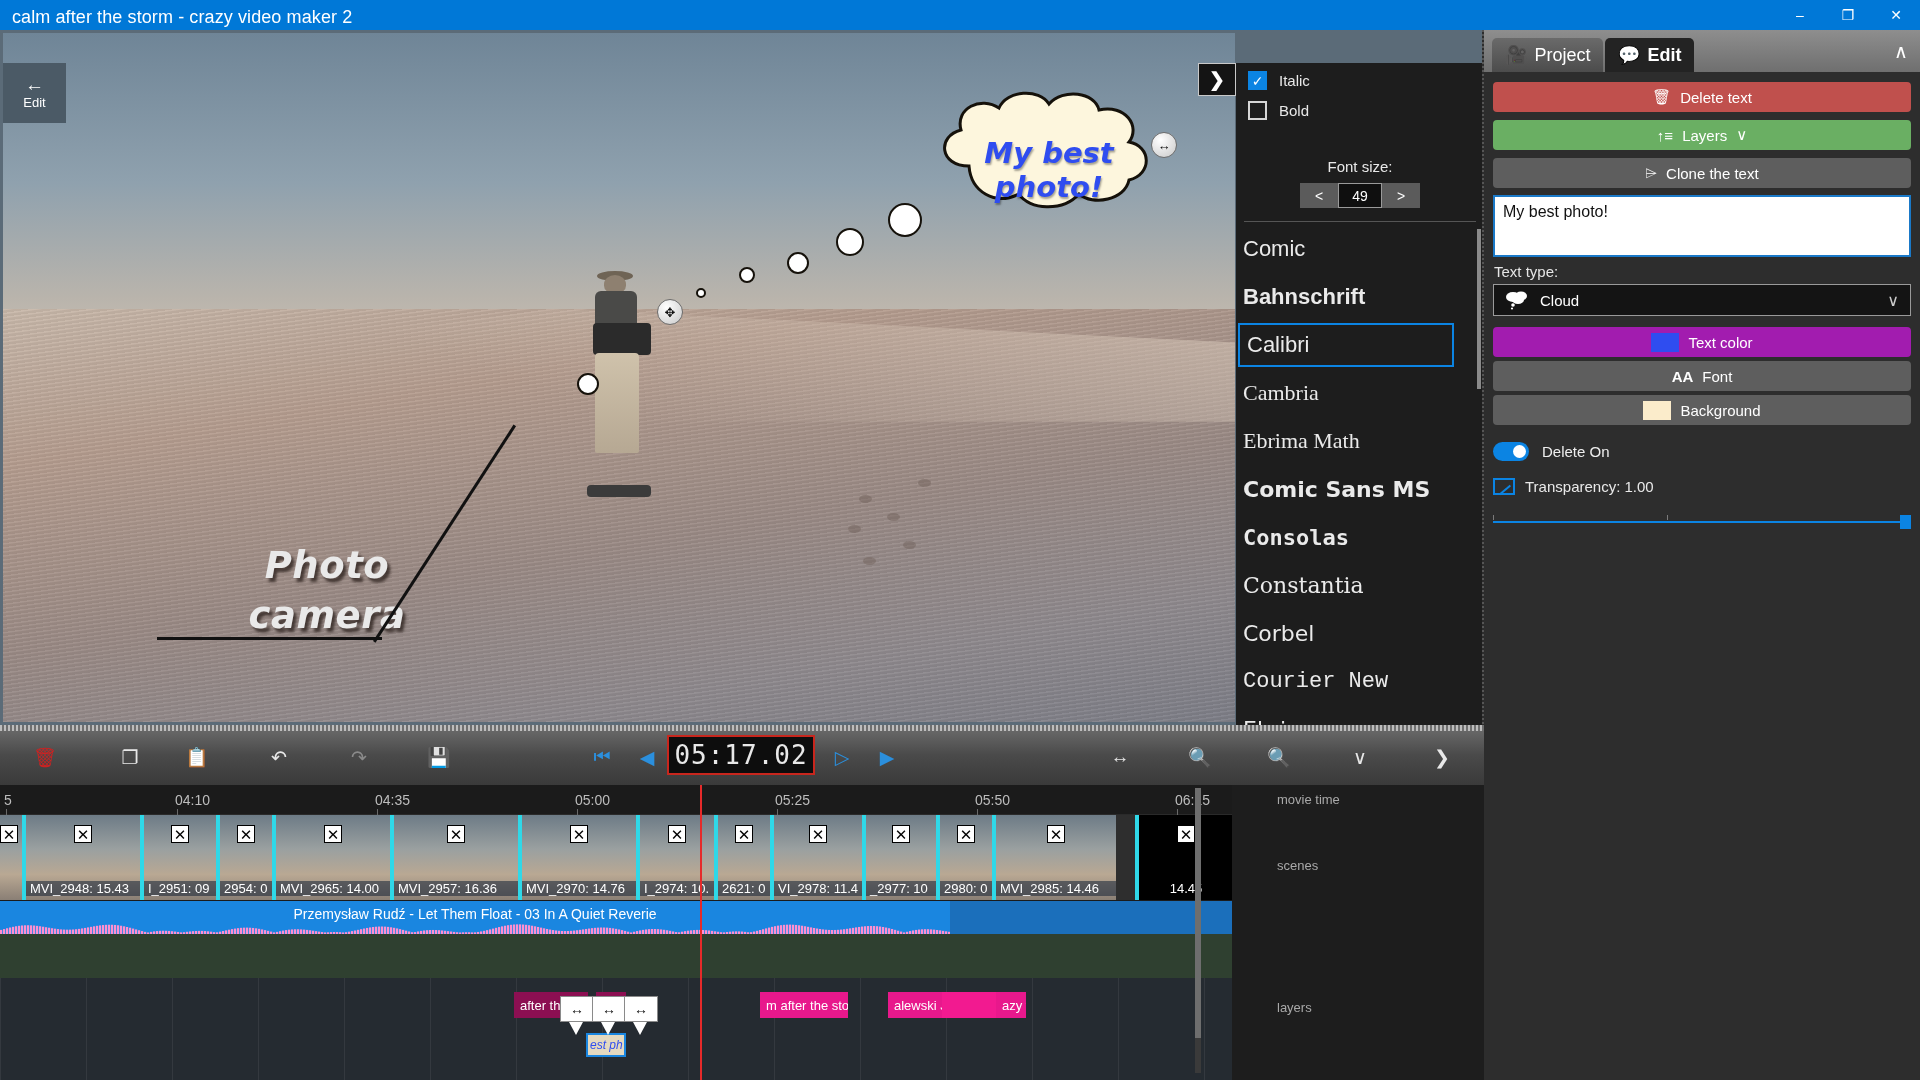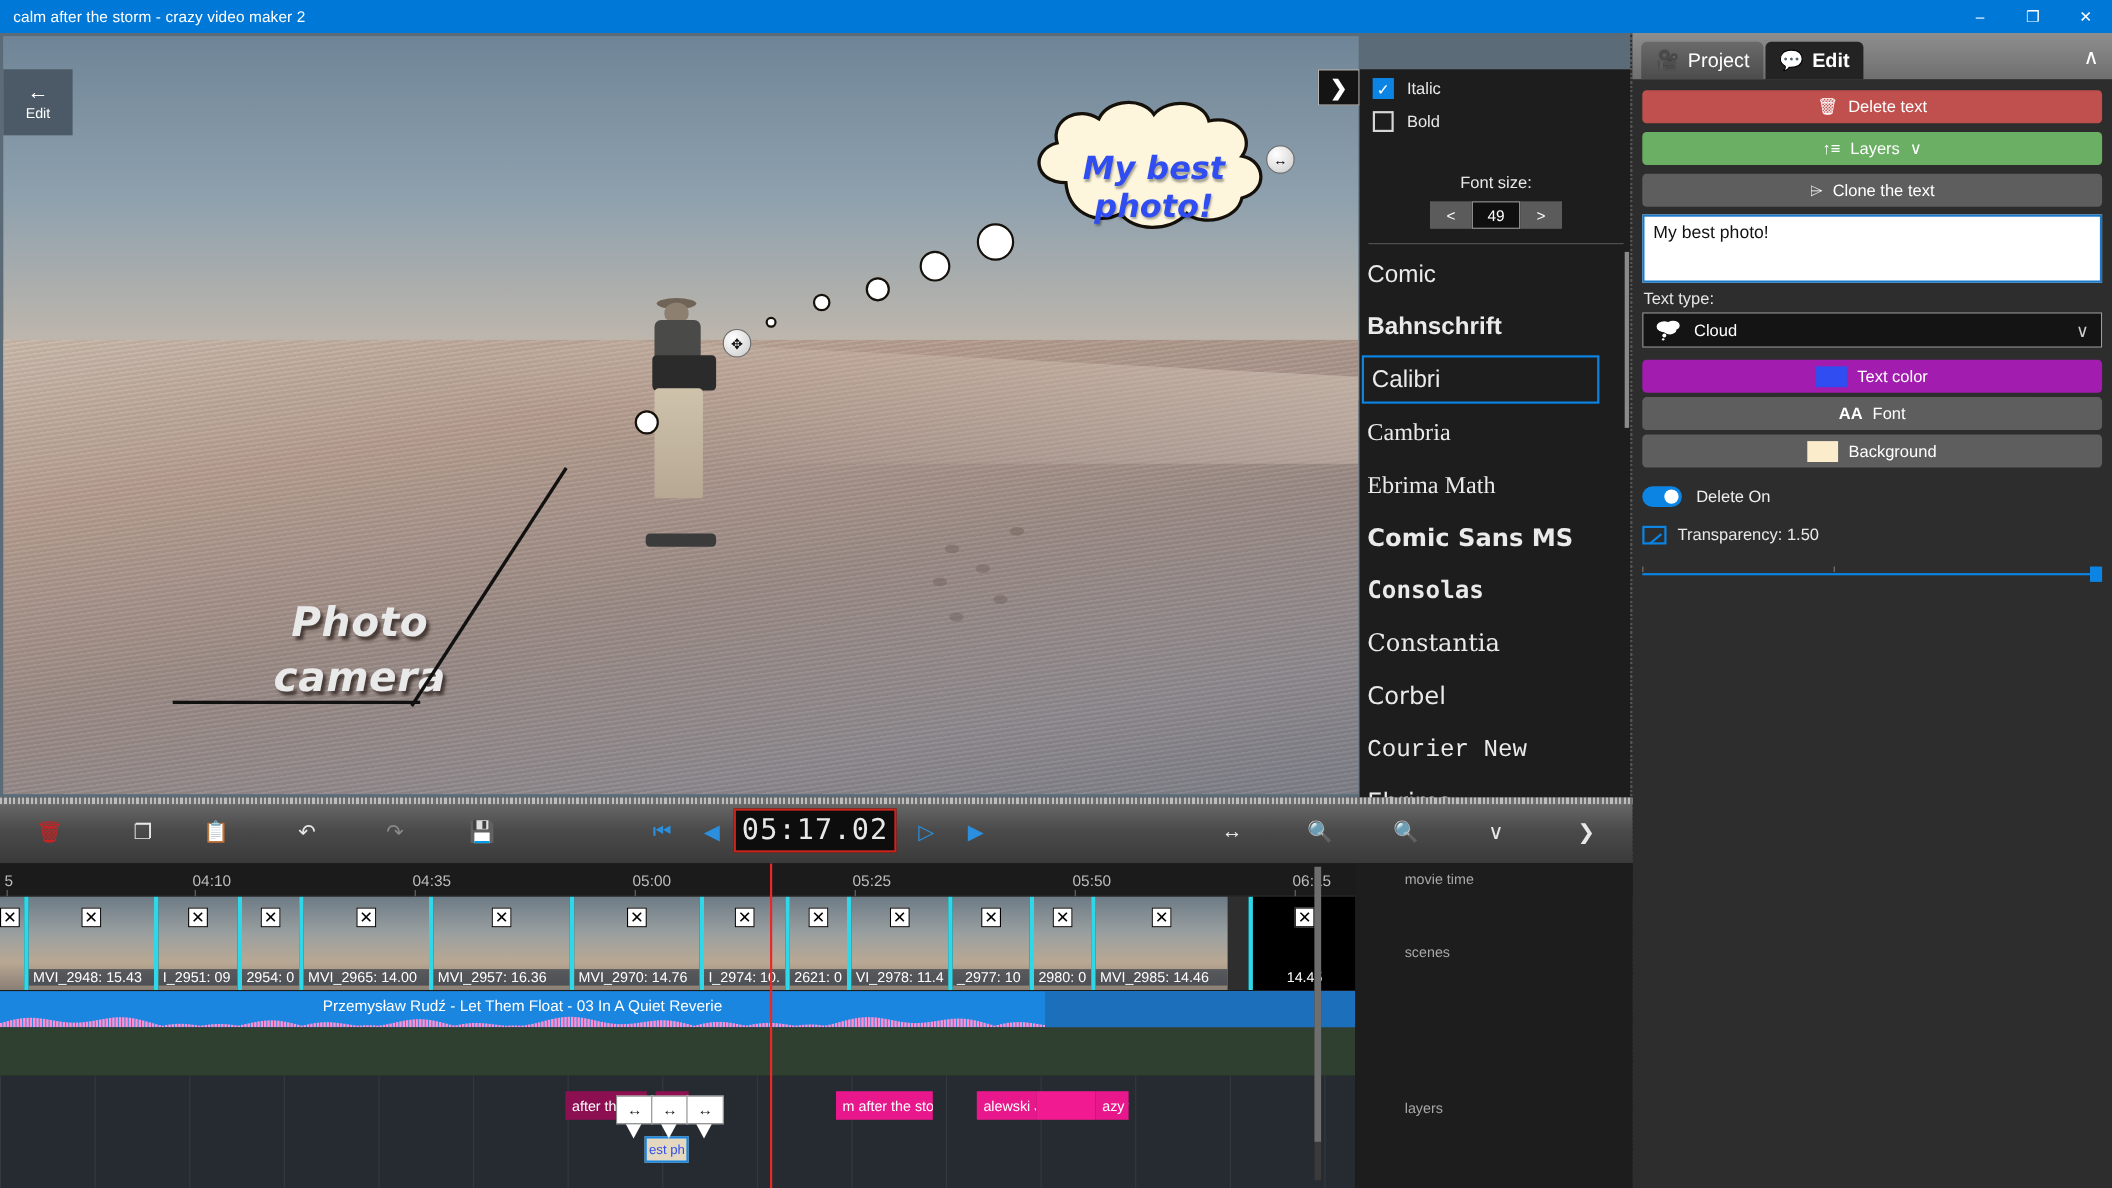--- a/index.html
+++ b/index.html
@@ -2,21 +2,21 @@
 <html><head>
 <meta charset="utf-8">
 <style>
   * { box-sizing: border-box; margin:0; padding:0; }
   html,body { width:1920px; height:1080px; overflow:hidden; background:#1e1e1e;
               font-family:"Liberation Sans", sans-serif; }
 
   
   #titlebar { position:absolute; top:0; left:0; width:1920px; height:30px;
               background:#0078d7; color:#fff; }
-  #titlebar .t { position:absolute; left:12px; top:7px; font-size:14px; letter-spacing:.1px;}
+  #titlebar .t { position:absolute; left:12px; top:7px; font-size:18px; letter-spacing:.1px;}
   .wbtn { position:absolute; top:0; width:48px; height:30px; color:#fff;
           display:flex; align-items:center; justify-content:center; font-size:14px;}
   #w-min{ right:96px;} #w-max{ right:48px;} #w-close{ right:0;}
 
   
   #stage { position:absolute; top:30px; left:0; width:1484px; height:695px;
            background:#5b6b78; }
   #preview { position:absolute; top:3px; left:3px; width:1232px; height:689px;
              overflow:hidden; background:#7a8893;}
 
@@ -350,21 +350,21 @@
     <span class="swatch" id="sw-bg" style="background: rgb(251, 236, 203);"></span>
     <span>Background</span>
   </div>
 
   <div id="toggle-row">
     <div id="toggle"></div>
     <span style="font-size:15px;color:#eee">Delete On</span>
   </div>
   <div id="tr-row">
     <div id="tr-icon"></div>
-    <span>Transparency: 1.50</span>
+    <span>Transparency: 1.00</span>
   </div>
   <div id="slider">
     <div class="track"></div>
     <div class="tick" style="left:0"></div>
     <div class="tick" style="left:174px"></div>
     <div class="knob"></div>
   </div>
 </div>
 
 <div id="toolbar">
@@ -897,21 +897,21 @@
       <div class="gridline" style="left: 946px; height: 102px;"></div>
       <div class="gridline" style="left: 1032px; height: 102px;"></div>
       <div class="gridline" style="left: 1118px; height: 102px;"></div>
       <div class="gridline" style="left: 1204px; height: 102px;"></div>
       <div class="lclip" style="left: 514px; width: 74px; top: 14px; background: rgb(140, 15, 82);">after the</div>
       <div class="lclip" style="left: 596px; width: 30px; top: 14px; background: rgb(140, 15, 82);">t</div>
       <div class="lclip" style="left: 760px; width: 88px; top: 14px; background: rgb(232, 24, 140);">m after the sto</div>
       <div class="lclip" style="left: 888px; width: 54px; top: 14px; background: rgb(232, 24, 140);">alewski J</div>
       <div class="lclip" style="left: 942px; width: 54px; top: 14px; background: rgb(242, 26, 144);"></div>
       <div class="lclip" style="left: 996px; width: 30px; top: 14px; background: rgb(232, 24, 140);">azy v</div>
-      <div id="textclip" style="position: absolute; left: 586px; top: 55px; width: 40px; height: 24px; background: rgb(228, 217, 192); border: 2px solid rgb(26, 134, 224); color: rgb(47, 77, 240); font-size: 12px; display: flex; align-items: center; overflow: hidden; padding-left: 2px;">est ph</div>
+      <div id="textclip" style="position: absolute; left: 586px; top: 55px; width: 40px; height: 24px; background: rgb(228, 217, 192); border: 2px solid rgb(26, 134, 224); color: rgb(47, 77, 240); font-size: 12px; display: flex; align-items: center; overflow: hidden; padding-left: 2px; font-style: italic;">est ph</div>
       <div class="hbub" style="left: 560px; top: 18px;">↔</div>
       <div class="hbub" style="left: 592px; top: 18px;">↔</div>
       <div class="hbub" style="left: 624px; top: 18px;">↔</div>
     </div>
 
   <div id="tl-right"></div>
 
 <div id="playhead"></div>
   </div>
 

